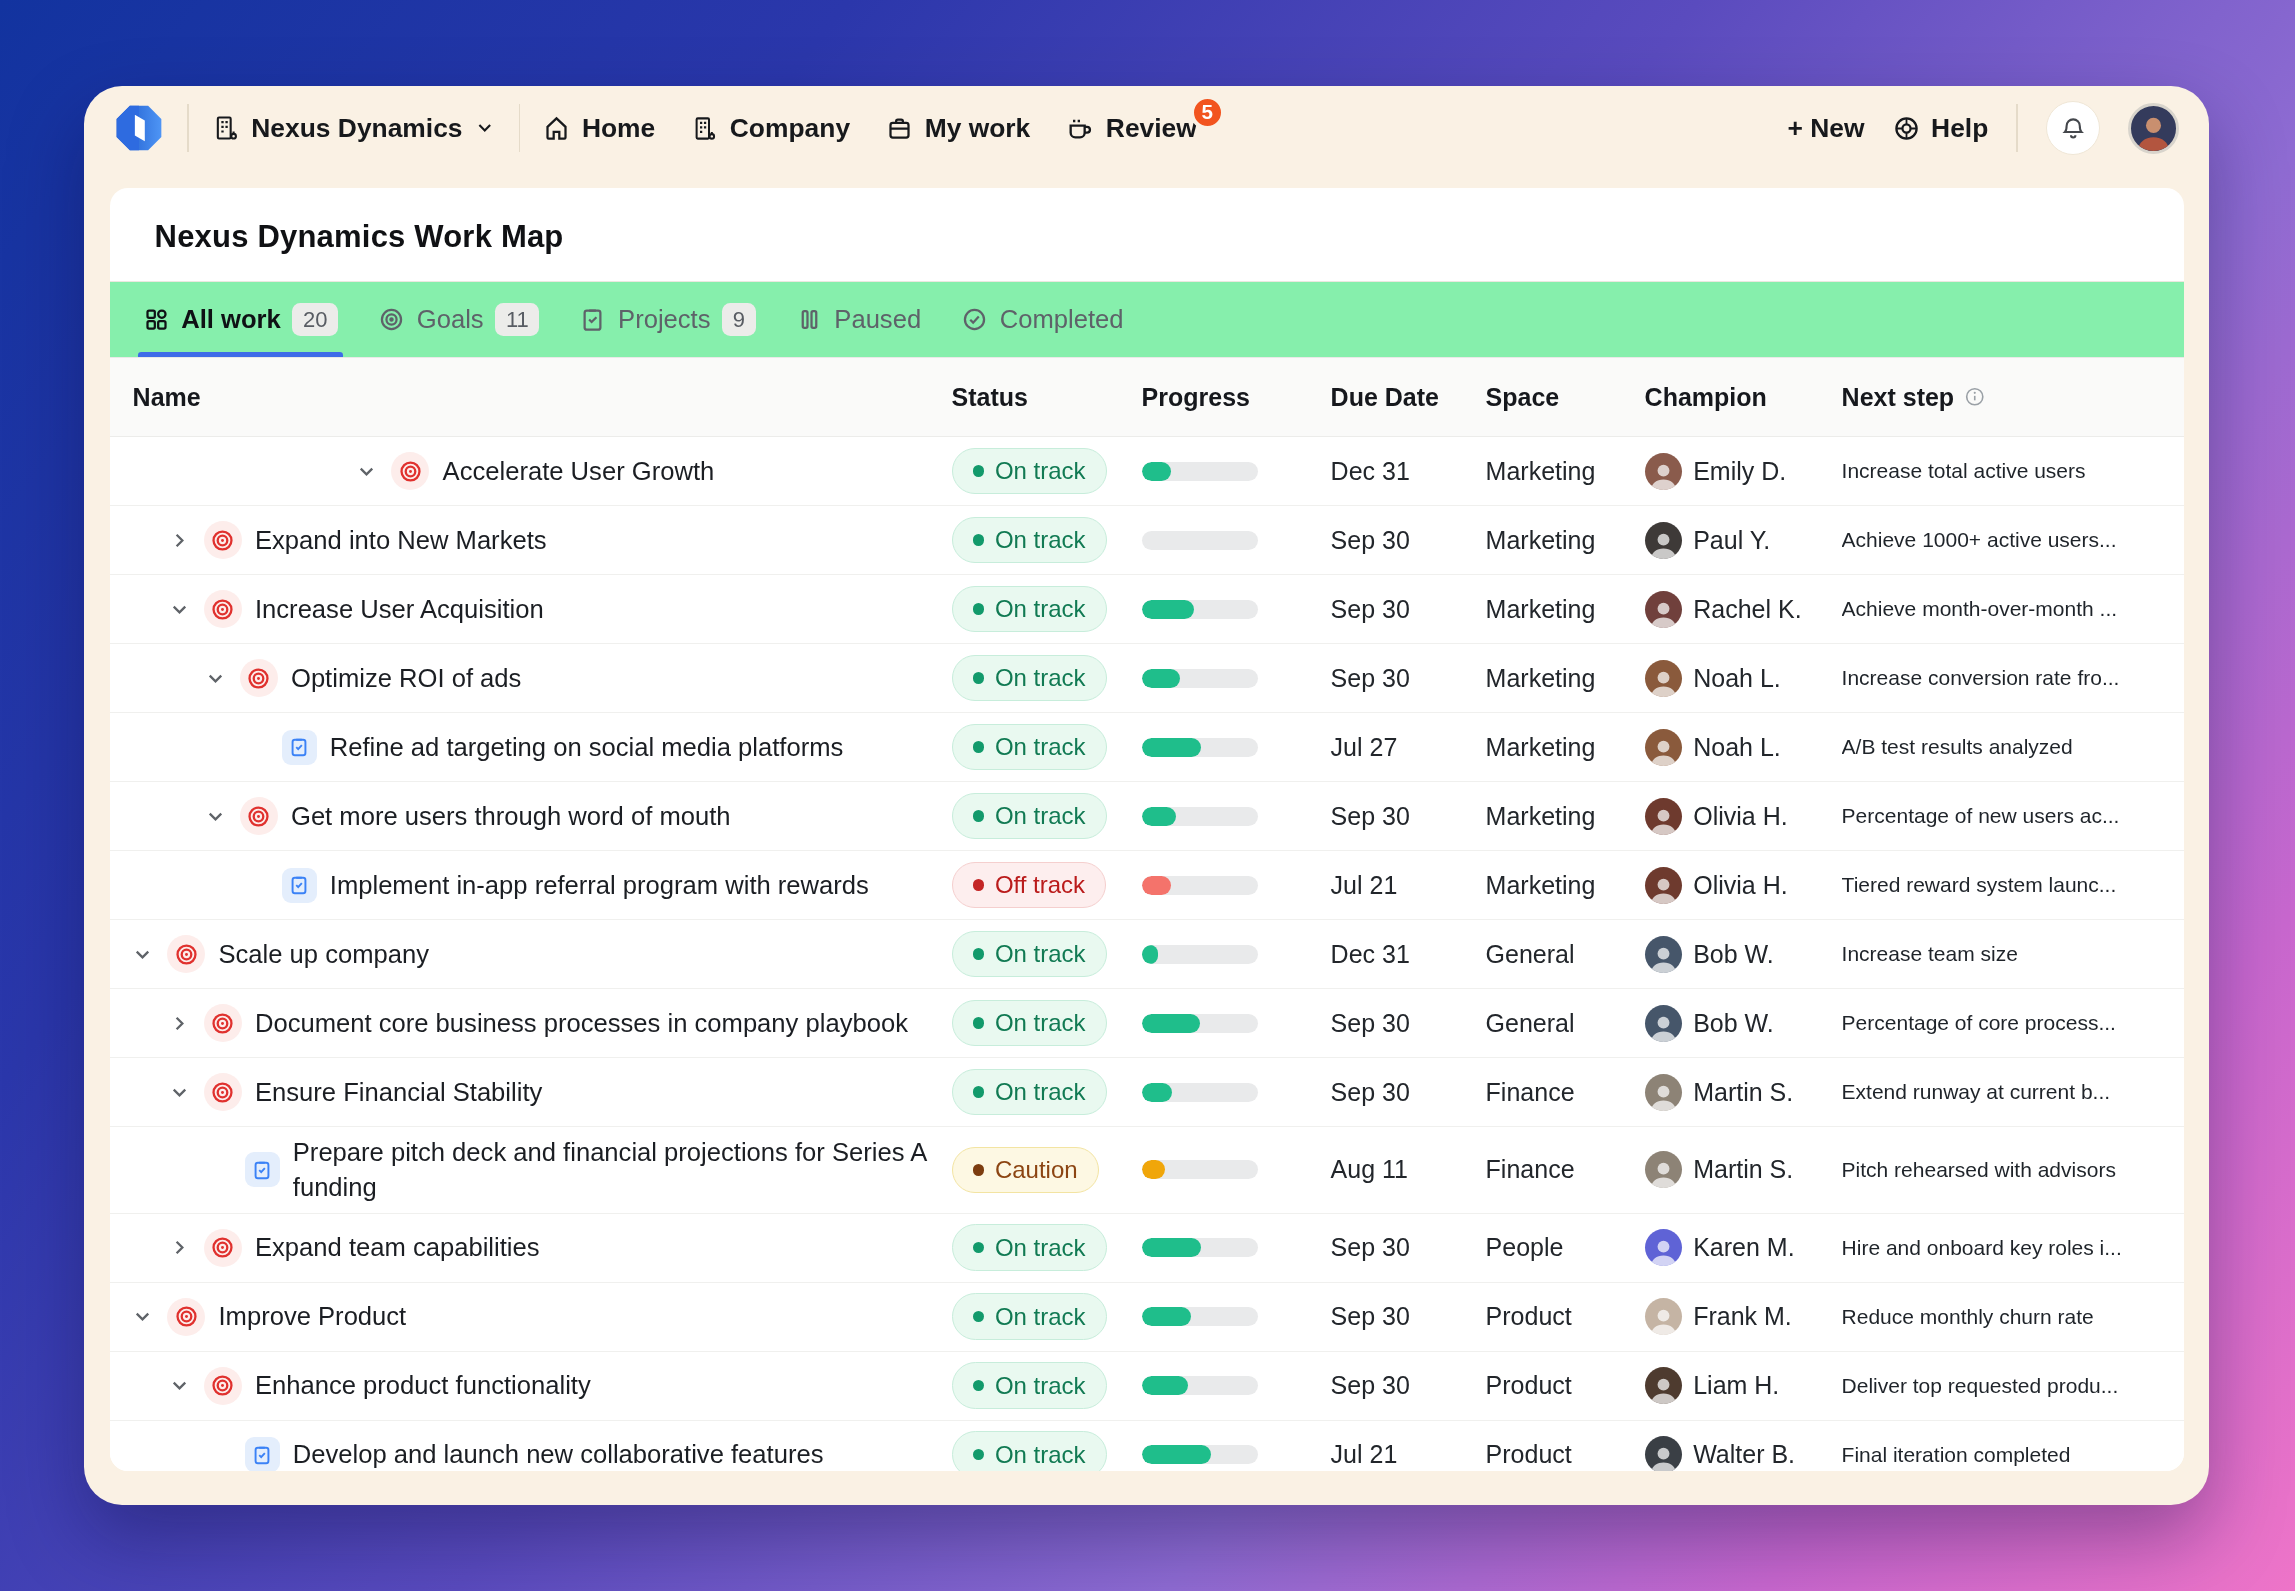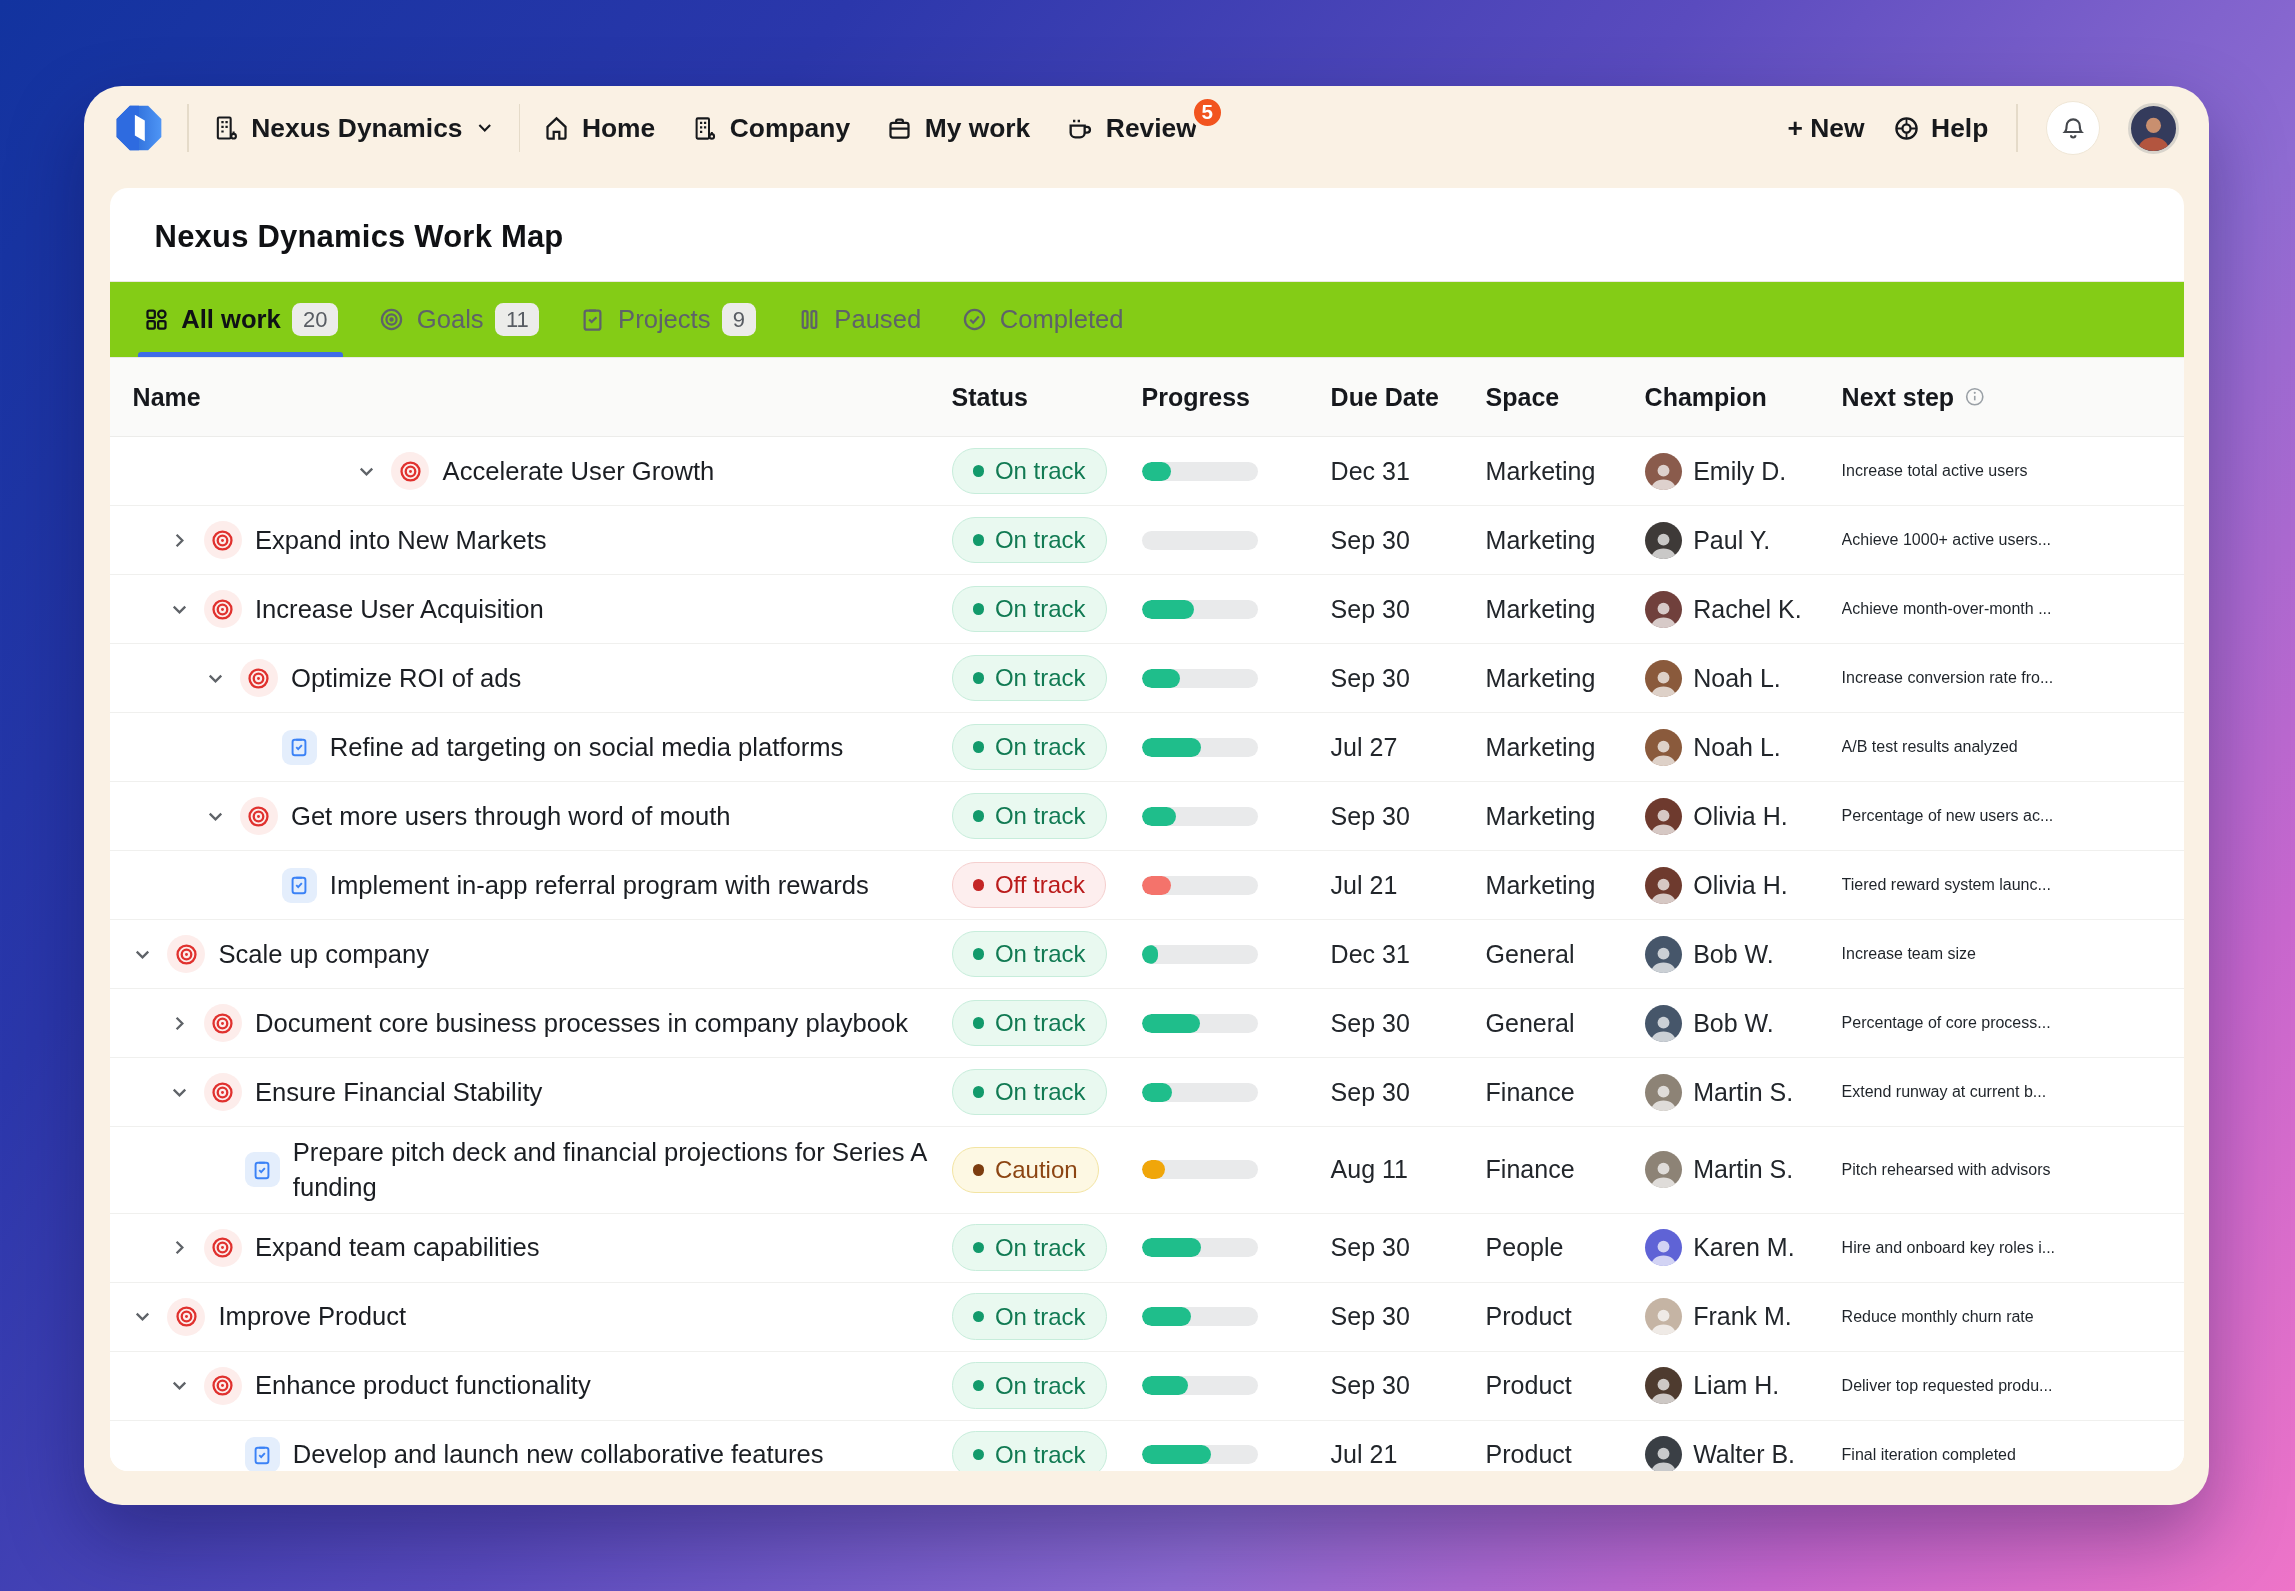--- a/index.html
+++ b/index.html
@@ -33,21 +33,21 @@
   .nav-avatar{ width:51px; height:51px; border-radius:50%; background:#343B5C; border:3.3px solid #D8D4CC;
     display:flex; align-items:flex-end; justify-content:center; overflow:hidden; cursor:pointer;}
   
   .card{
     position:absolute; left:25.6px; right:25px; top:102px; bottom:34px;
     background:#FFFFFF; border-radius:18px; overflow:hidden; display:flex; flex-direction:column;
   }
   .page-header{ height:94px; flex:0 0 auto; display:flex; align-items:center; padding:5px 45px 0;
     border-bottom:1.7px solid #ECE8DF;}
   .page-header h1{ font-size:31px; font-weight:700; color:#101114; letter-spacing:0.2px;}
-  .tabs{ height:76px; flex:0 0 auto; background:#84cc16; display:flex; align-items:stretch; gap:40px;
+  .tabs{ height:76px; flex:0 0 auto; background:#86efac; display:flex; align-items:stretch; gap:40px;
     padding:0 33px; border-bottom:1.7px solid #E9E9E7;}
   .tab{ display:flex; align-items:center; gap:11.6px; font-size:25.6px; font-weight:500; color:#5E6269;
     position:relative; cursor:pointer; background:none; border:none; font-family:inherit;}
   .tab .pill{ background:#ECECEA; border-radius:8.3px; padding:3.3px 10.7px; font-size:22px; color:#585C63; font-weight:500;}
   .tab.active{ color:#0F1115; font-weight:600; }
   .tab.active::after{ content:""; position:absolute; left:-5px; right:-5px; bottom:0; height:5px;
     background:#3E6BE8; border-radius:3.3px 3.3px 0 0;}
   
   .grid{ display:grid; grid-template-columns:842px 190px 189px 155px 159px 197px 1fr; align-items:center;}
   .thead{ height:79px; flex:0 0 auto; background:#FAFAF9; border-bottom:1.7px solid #ECECEA;
@@ -66,21 +66,21 @@
   .row-name{ font-size:25.6px; font-weight:500; color:#1B1E23; line-height:1.35; }
   .badge{ display:inline-flex; align-items:center; gap:10.7px; border-radius:825px; padding:8.3px 20px;
     font-size:24px; font-weight:500; border:1.7px solid transparent; white-space:nowrap;}
   .badge .dot{ width:11.6px; height:11.6px; border-radius:50%; flex:0 0 auto;}
   .track{ width:116px; height:19px; border-radius:10px; background:#E9EAEB; overflow:hidden;}
   .fill{ height:100%; border-radius:10px;}
   .txt{ font-size:25px; color:#22262B; }
   .champ{ gap:11.6px; }
   .avatar{ width:37px; height:37px; border-radius:50%; overflow:hidden; flex:0 0 auto;
     display:flex; align-items:flex-end; justify-content:center;}
-  .next-cell span{ font-size:16px; color:#1F242A; white-space:nowrap; overflow:hidden; text-overflow:ellipsis;}
+  .next-cell span{ font-size:21px; color:#1F242A; white-space:nowrap; overflow:hidden; text-overflow:ellipsis;}
   .info-ic{ color:#9AA0A6; display:flex;}
 </style>
 </head>
 <body>
 
 <div class="window">
 
   <header class="navbar">
     <div class="nav-left">
       <div class="logo">

